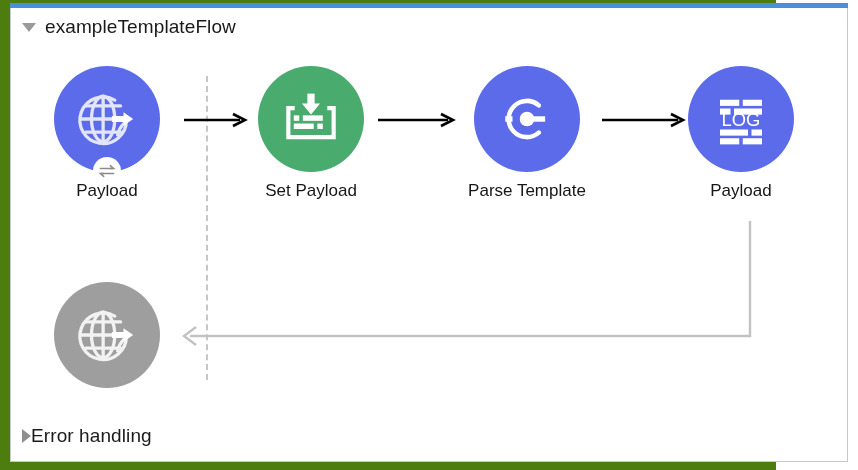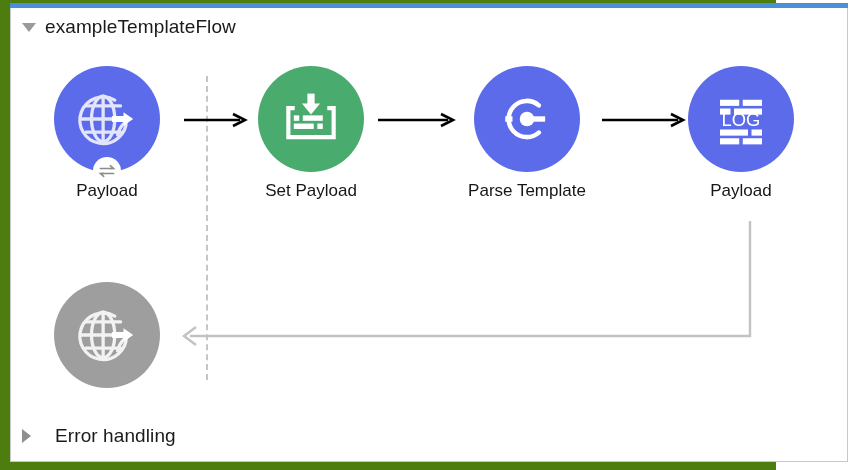--- a/index.html
+++ b/index.html
@@ -72,21 +72,21 @@
     border-bottom: 7px solid transparent;
     border-left: 9px solid #8f8f8f;
   }
 
   .err-header {
     position: absolute;
     left: 22px;
     top: 423px;
     display: flex;
     align-items: center;
-    gap: 24px;
+    gap: 0;
     height: 26px;
   }
   .err-header .title {
     font-size: 19px;
     color: #1a1a1a;
     letter-spacing: 0.1px;
     white-space: nowrap;
   }
 
   

